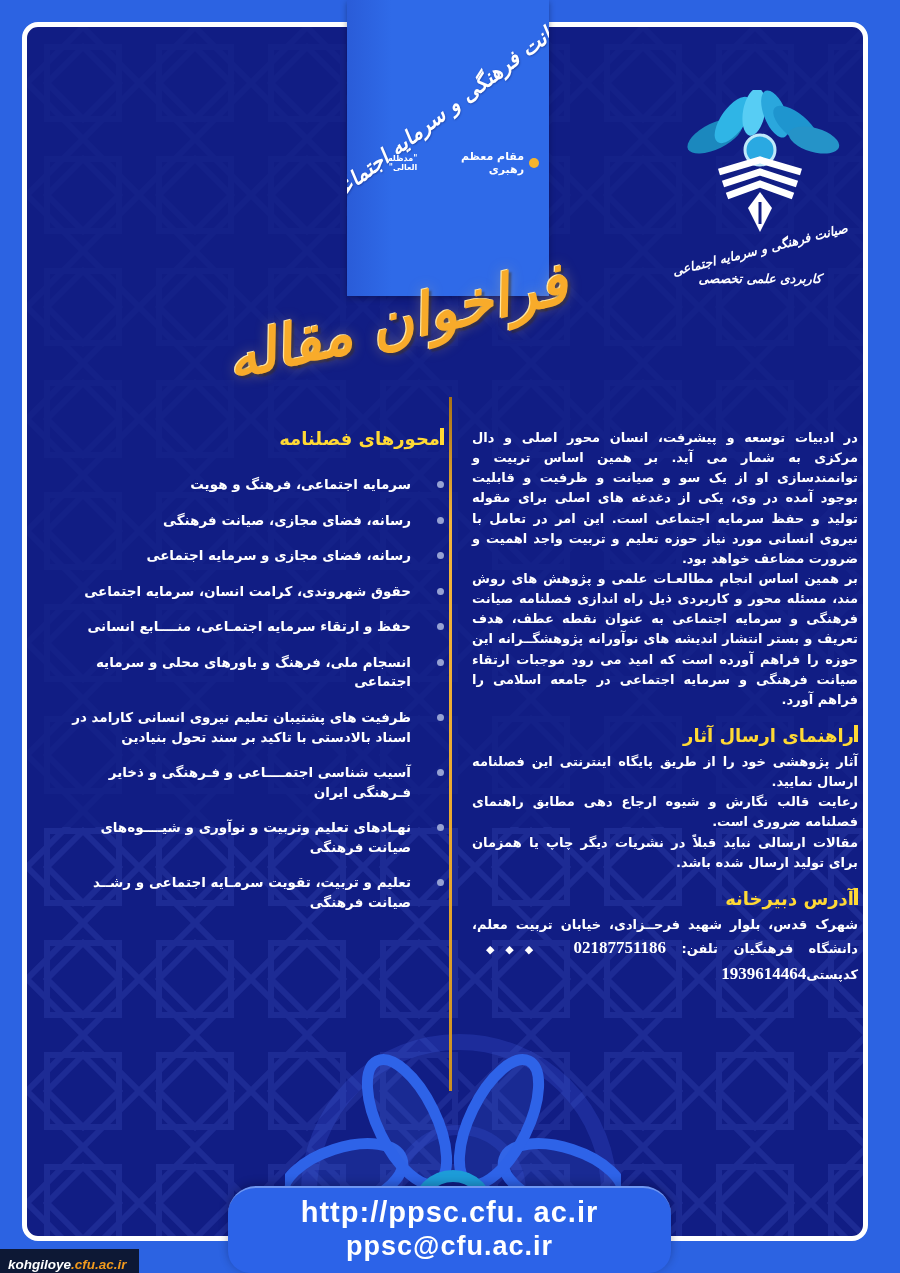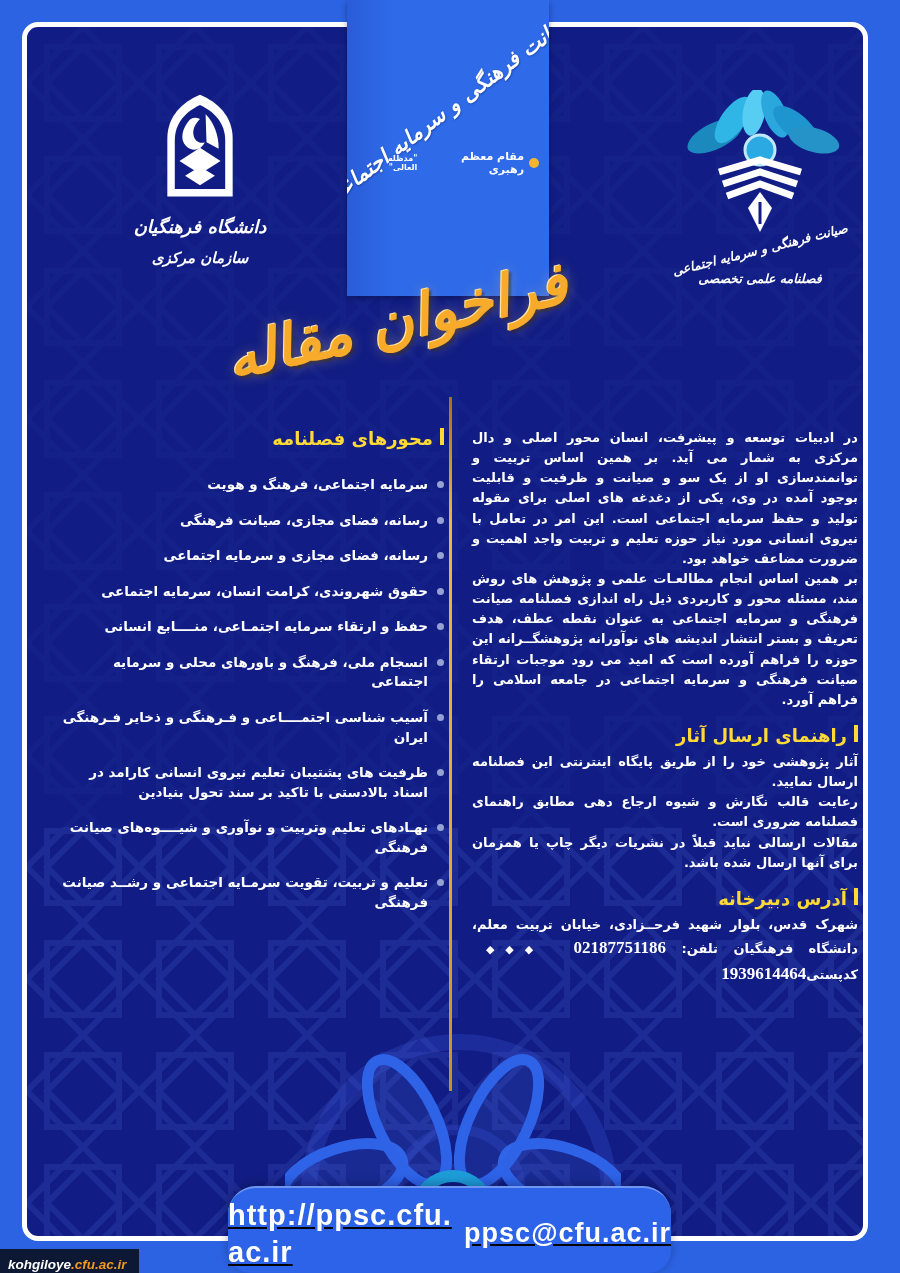--- a/index.html
+++ b/index.html
@@ -56,43 +56,43 @@
     font-style:italic;white-space:nowrap;margin-top:2px;}
   .logo-right .sub{margin-top:14px;font-size:12.5px;font-weight:bold;font-style:italic;}
   
   .divider{position:absolute;left:449px;top:397px;width:3px;height:694px;z-index:2;
     background:linear-gradient(180deg,#a87216 0%,#f3b53c 18%,#e8a62c 70%,#c98f22 100%);}
   
   .col{position:absolute;top:428px;direction:rtl;color:#ffffff;z-index:3;}
   .col-right{left:472px;width:386px;}
   .col-left{left:56px;width:388px;}
   .col p{margin:0;font-size:13px;font-weight:bold;line-height:1.55;text-align:justify;}
-  .section-head{display:flex;align-items:flex-start;gap:7px;margin:0;}
+  .section-head{display:flex;align-items:flex-start;margin:0;}
   .head-bar{width:4px;height:17px;background:#ffd935;flex:0 0 auto;}
   .head-text{color:#ffd935;font-size:18px;font-weight:bold;}
   .col-right .section-head{margin-top:15px;margin-bottom:6px;}
   .guide-line{font-size:13.5px;font-weight:bold;line-height:1.6;text-align:justify;margin:0;}
   .addr-body{font-size:13.5px;font-weight:bold;line-height:1.7;text-align:justify;margin:0;}
   .addr-num{font-family:"Liberation Serif",serif;font-weight:bold;font-size:17px;letter-spacing:.5px;}
   .diamonds{letter-spacing:4px;font-size:11px;margin:0 14px;}
   
   .topics-list{list-style:none;margin:26px 0 0 0;padding:0;}
-  .topics-list li{display:flex;gap:9px;margin-bottom:16px;font-size:13.5px;
+  .topics-list li{display:flex;gap:26px;margin-bottom:16px;font-size:13.5px;
     font-weight:bold;line-height:1.45;align-items:flex-start;}
   .bullet-dot{width:7px;height:7px;border-radius:50%;background:#96a2d4;
     flex:0 0 auto;margin-top:6px;}
   
   .flower{position:absolute;left:285px;top:1030px;z-index:2;}
   
   .url-box{
     position:absolute;left:228px;top:1186px;width:443px;height:87px;z-index:5;
     background:#2c63e8;border-radius:28px 28px 22px 22px;
     border-top:2px solid #6f97f2;box-shadow:0 -2px 10px rgba(0,0,30,.3);
-    display:flex;flex-direction:row;align-items:center;justify-content:flex-start;
-    padding-top:6px;box-sizing:border-box;text-decoration:underline;
+    display:flex;flex-direction:column;align-items:center;justify-content:flex-start;
+    padding-top:6px;box-sizing:border-box;
   }
   .url-line{font-family:"Liberation Sans",sans-serif;font-weight:bold;color:#fff;
     font-size:29px;line-height:1.25;letter-spacing:1px;}
   .email-line{font-family:"Liberation Sans",sans-serif;font-weight:bold;color:#fff;
     font-size:27px;line-height:1.2;letter-spacing:1px;}
   
   .watermark{
     position:absolute;left:0;top:1249px;z-index:6;background:rgba(8,10,22,.85);
     padding:8px 12px 4px 8px;font-family:"Liberation Sans",sans-serif;
     font-style:italic;font-weight:bold;font-size:13.5px;white-space:nowrap;
@@ -131,65 +131,53 @@
         <span>مقام معظم رهبری</span>
         <span class="quote-suffix">"مدظله العالی"</span>
       </div>
     </div>
   </div>
 
   <div class="main-title">
     <span>فراخوان مقاله</span>
   </div>
 
-  <div class="logo-left">
-    <svg width="112" height="112" viewBox="0 0 120 120">
-      <path d="M25 114 V52 C25 28 41 13 60 5 C79 13 95 28 95 52 V114 Z" fill="#ffffff"></path>
-      <path d="M33 106 V54 C33 35 45 23 60 16 C75 23 87 35 87 54 V106 Z" fill="#111d84"></path>
-      <path d="M49 32 C41 41 38 53 45 60 C52 67 62 64 65 56 C60 58 54 55 53 48 C52 42 55 36 60 31 C56 29 52 29 49 32 Z" fill="#ffffff"></path>
-      <path d="M66 26 C75 35 80 48 80 63 L67 56 Z" fill="#ffffff"></path>
-      <path d="M38 76 L60 62 L82 76 L60 90 Z" fill="#ffffff"></path>
-      <path d="M44 92 L60 82 L76 92 L60 102 Z" fill="#ffffff"></path>
-    </svg>
-    <div class="l1">دانشگاه فرهنگیان</div>
-    <div class="l2">سازمان مرکزی</div>
-  </div>
 
   <div class="logo-right">
     <svg width="170" height="150" viewBox="0 0 170 150">
       <ellipse cx="40" cy="46" rx="30" ry="13" fill="#1b88be" transform="rotate(-26 40 46)"></ellipse>
       <ellipse cx="58" cy="30" rx="27" ry="12" fill="#2fb5e6" transform="rotate(-55 58 30)"></ellipse>
       <ellipse cx="79" cy="22" rx="24" ry="11" fill="#57cdf4" transform="rotate(-80 79 22)"></ellipse>
       <ellipse cx="100" cy="24" rx="25" ry="11" fill="#2aa7dd" transform="rotate(68 100 24)"></ellipse>
       <ellipse cx="121" cy="36" rx="28" ry="12" fill="#1e95cf" transform="rotate(40 121 36)"></ellipse>
       <ellipse cx="139" cy="50" rx="26" ry="12" fill="#2593c8" transform="rotate(16 139 50)"></ellipse>
       <circle cx="85" cy="60" r="15" fill="#2aa9e2" stroke="#bfe9fa" stroke-width="3"></circle>
       <path d="M44 82 L85 70 L126 82" stroke="#ffffff" stroke-width="7" fill="none"></path>
       <path d="M48 94 L85 82 L122 94" stroke="#ffffff" stroke-width="7" fill="none"></path>
       <path d="M52 106 L85 94 L118 106" stroke="#ffffff" stroke-width="7" fill="none"></path>
       <path d="M85 102 L73 118 L85 142 L97 118 Z" fill="#ffffff"></path>
       <line x1="85" y1="112" x2="85" y2="134" stroke="#111d84" stroke-width="3"></line>
     </svg>
     <div class="callig">صیانت فرهنگی و سرمایه اجتماعی</div>
-    <div class="sub">فصلنامه علمی تخصصی</div>
+    <div class="sub">کاربردی علمی تخصصی</div>
   </div>
 
   <div class="divider"></div>
 
   <div class="col col-right">
     <p>در ادبیات توسعه و پیشرفت، انسان محور اصلی و دال مرکزی به شمار می آید. بر همین اساس تربیت و توانمندسازی او از یک سو و صیانت و ظرفیت و قابلیت بوجود آمده در وی، یکی از دغدغه های اصلی برای مقوله تولید و حفظ سرمایه اجتماعی است. این امر در تعامل با نیروی انسانی مورد نیاز حوزه تعلیم و تربیت واجد اهمیت و ضرورت مضاعف خواهد بود.</p>
     <p>بر همین اساس انجام مطالعـات علمی و پژوهش های روش مند، مسئله محور و کاربردی ذیل راه اندازی فصلنامه صیانت فرهنگی و سرمایه اجتماعی به عنوان نقطه عطف، هدف تعریف و بستر انتشار اندیشه های نوآورانه پژوهشگــرانه این حوزه را فراهم آورده است که امید می رود موجبات ارتقاء صیانت فرهنگی و سرمایه اجتماعی در جامعه اسلامی را فراهم آورد.</p>
 
     <div class="section-head">
       <span class="head-bar"></span>
       <span class="head-text">راهنمای ارسال آثار</span>
     </div>
     <p class="guide-line">آثار پژوهشی خود را از طریق پایگاه اینترنتی این فصلنامه ارسال نمایید.</p>
     <p class="guide-line">رعایت قالب نگارش و شیوه ارجاع دهی مطابق راهنمای فصلنامه ضروری است.</p>
-    <p class="guide-line">مقالات ارسالی نباید قبلاً در نشریات دیگر چاپ یا همزمان برای آنها ارسال شده باشد.</p>
+    <p class="guide-line">مقالات ارسالی نباید قبلاً در نشریات دیگر چاپ یا همزمان برای تولید ارسال شده باشد.</p>
 
     <div class="section-head">
       <span class="head-bar"></span>
       <span class="head-text">آدرس دبیرخانه</span>
     </div>
     <p class="addr-body">
       <span>شهرک قدس، بلوار شهید فرحــزادی، خیابان تربیت معلم، دانشگاه فرهنگیان تلفن:</span>
       <span class="addr-num">02187751186</span>
       <span class="diamonds">◆◆◆</span>
       <span>کدپستی</span><span class="addr-num">1939614464</span>
@@ -221,25 +209,25 @@
       <li>
           <span class="bullet-dot"></span>
           <span>حفظ و ارتقاء سرمایه اجتمـاعی، منــــابع انسانی</span>
         </li>
       <li>
           <span class="bullet-dot"></span>
           <span>انسجام ملی، فرهنگ و باورهای محلی و سرمایه اجتماعی</span>
         </li>
       <li>
           <span class="bullet-dot"></span>
+          <span>ظرفیت های پشتیبان تعلیم نیروی انسانی کارامد در اسناد بالادستی با تاکید بر سند تحول بنیادین</span>
+        </li>
+      <li>
+          <span class="bullet-dot"></span>
           <span>آسیب شناسی اجتمــــاعی و فـرهنگی و ذخایر فـرهنگی ایران</span>
-        </li>
-      <li>
-          <span class="bullet-dot"></span>
-          <span>ظرفیت های پشتیبان تعلیم نیروی انسانی کارامد در اسناد بالادستی با تاکید بر سند تحول بنیادین</span>
         </li>
       <li>
           <span class="bullet-dot"></span>
           <span>نهـادهای تعلیم وتربیت و نوآوری و شیــــوه‌های صیانت فرهنگی</span>
         </li>
       <li>
           <span class="bullet-dot"></span>
           <span>تعلیم و تربیت، تقویت سرمـایه اجتماعی و رشــد صیانت فرهنگی</span>
         </li>
     </ul>

